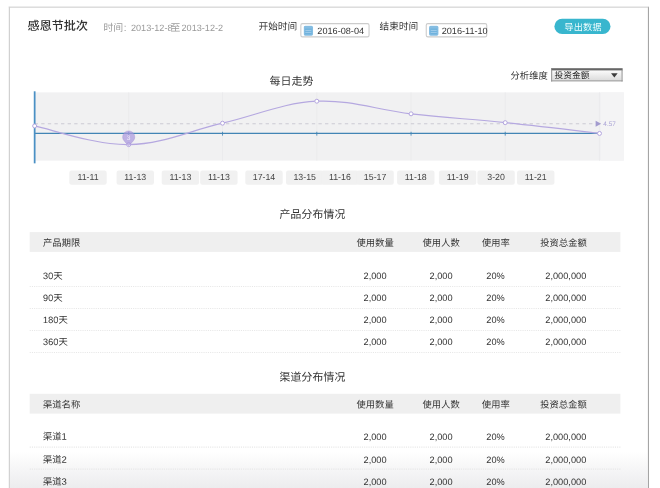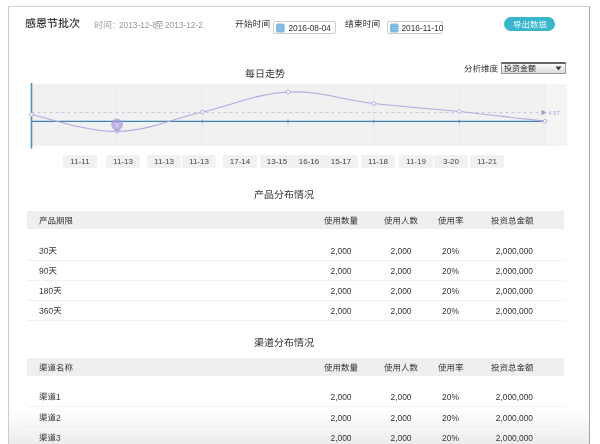--- a/index.html
+++ b/index.html
@@ -95,21 +95,21 @@
     <circle cx="545" cy="121.3" r="1.8" fill="#fff" stroke="#b2a4de" stroke-width="0.9"></circle>
 <path d="M117 132.5 C113 128.5 111.5 127 111.5 124.5 A5.5 5.5 0 1 1 122.5 124.5 C122.5 127 121 128.5 117 132.5 Z" fill="#ab98de" fill-opacity="0.72" stroke="#9885cc" stroke-width="0.5" stroke-opacity="0.6"></path>
 <text x="117" y="127" font-size="6" fill="#efeafc" text-anchor="middle" font-family="Liberation Sans">3</text>
 </svg>
 <div class="chip" style="left:63px">11-11</div>
 <div class="chip" style="left:106px">11-13</div>
 <div class="chip" style="left:147px">11-13</div>
 <div class="chip" style="left:182px">11-13</div>
 <div class="chip" style="left:223px">17-14</div>
 <div class="chip" style="left:260px">13-15</div>
-<div class="chip" style="left:292px">16-16</div>
+<div class="chip" style="left:292px">11-16</div>
 <div class="chip" style="left:324px">15-17</div>
 <div class="chip" style="left:361px">11-18</div>
 <div class="chip" style="left:399px">11-19</div>
 <div class="chip" style="left:434px">3-20</div>
 <div class="chip" style="left:470px">11-21</div>
 <svg style="position:absolute;left:254.0px;top:188.3px;" width="61.0" height="13.0" viewBox="0 -10.2 61.0 13.0">
     <path fill="#333" d="M2.6 -6.1C3 -5.7 3.3 -5.1 3.5 -4.7L4.2 -5C4 -5.4 3.6 -6 3.3 -6.4ZM6.9 -6.3C6.7 -5.8 6.4 -5.1 6.1 -4.6H1.2V-3.3C1.2 -2.2 1.2 -0.7 0.4 0.4C0.5 0.5 0.8 0.7 1 0.9C1.9 -0.3 2 -2.1 2 -3.2V-3.9H9.3V-4.6H6.8C7.1 -5.1 7.4 -5.6 7.7 -6.1ZM4.2 -8.2C4.5 -7.9 4.7 -7.5 4.9 -7.2H1.1V-6.5H9V-7.2H5.7L5.8 -7.2C5.6 -7.5 5.3 -8.1 5 -8.4Z M13 -7.3H17V-5.4H13ZM12.3 -8V-4.6H17.8V-8ZM10.8 -3.6V0.8H11.6V0.3H13.6V0.7H14.4V-3.6ZM11.6 -0.5V-2.9H13.6V-0.5ZM15.5 -3.6V0.8H16.2V0.3H18.5V0.7H19.2V-3.6ZM16.2 -0.5V-2.9H18.5V-0.5Z M26.7 -8.2 26 -7.9C26.8 -6.5 27.9 -4.8 29 -3.9C29.1 -4.1 29.4 -4.4 29.6 -4.6C28.6 -5.3 27.4 -6.9 26.7 -8.2ZM23.2 -8.2C22.7 -6.7 21.6 -5.3 20.4 -4.4C20.6 -4.3 20.9 -4 21.1 -3.8C21.4 -4.1 21.6 -4.3 21.9 -4.6V-3.9H23.8C23.6 -2.2 23 -0.6 20.6 0.2C20.8 0.4 21 0.6 21.1 0.8C23.7 -0.1 24.3 -1.9 24.6 -3.9H27.3C27.2 -1.4 27.1 -0.4 26.8 -0.1C26.7 -0 26.6 -0 26.4 -0C26.1 -0 25.5 -0 24.9 -0.1C25 0.1 25.1 0.5 25.1 0.7C25.8 0.7 26.4 0.7 26.7 0.7C27 0.7 27.3 0.6 27.5 0.3C27.8 -0.1 28 -1.2 28.1 -4.3C28.1 -4.4 28.1 -4.6 28.1 -4.6H21.9C22.8 -5.5 23.5 -6.7 24 -8Z M34 -8.4C33.9 -7.9 33.7 -7.4 33.5 -6.9H30.6V-6.1H33.1C32.5 -4.8 31.5 -3.6 30.3 -2.8C30.4 -2.6 30.6 -2.3 30.8 -2.1C31.3 -2.5 31.8 -2.9 32.2 -3.4V-0.1H33V-3.6H35.1V0.8H35.9V-3.6H38.1V-1.1C38.1 -1 38.1 -0.9 37.9 -0.9C37.7 -0.9 37.1 -0.9 36.5 -0.9C36.6 -0.7 36.7 -0.4 36.8 -0.2C37.6 -0.2 38.1 -0.2 38.5 -0.4C38.8 -0.5 38.9 -0.7 38.9 -1.1V-4.3H38.1H35.9V-5.7H35.1V-4.3H32.9C33.3 -4.9 33.7 -5.5 34 -6.1H39.4V-6.9H34.3C34.5 -7.3 34.6 -7.8 34.8 -8.2Z M41.5 -8.4V0.8H42.2V-8.4ZM40.7 -6.5C40.7 -5.7 40.5 -4.6 40.3 -3.9L40.9 -3.7C41.1 -4.5 41.2 -5.6 41.3 -6.4ZM42.3 -6.7C42.5 -6.3 42.7 -5.6 42.8 -5.3L43.4 -5.5C43.2 -5.9 43 -6.5 42.8 -6.9ZM44.5 -2.1H48.1V-1.3H44.5ZM44.5 -2.7V-3.4H48.1V-2.7ZM45.9 -8.4V-7.6H43.3V-7H45.9V-6.4H43.6V-5.9H45.9V-5.2H43V-4.6H49.6V-5.2H46.6V-5.9H49V-6.4H46.6V-7H49.3V-7.6H46.6V-8.4ZM43.8 -4V0.8H44.5V-0.8H48.1V-0.1C48.1 0.1 48 0.1 47.9 0.1C47.8 0.1 47.3 0.1 46.8 0.1C46.9 0.3 47 0.6 47 0.8C47.7 0.8 48.1 0.8 48.4 0.6C48.7 0.5 48.8 0.3 48.8 -0V-4Z M50.7 -7.3C51.3 -6.8 52.1 -6.1 52.4 -5.6L53 -6.2C52.6 -6.7 51.9 -7.4 51.2 -7.8ZM50.4 -0.9 51 -0.4C51.6 -1.3 52.4 -2.6 52.9 -3.6L52.4 -4.2C51.8 -3 51 -1.7 50.4 -0.9ZM54.4 -7.2H58.2V-4.5H54.4ZM53.7 -7.9V-3.8H54.8C54.7 -1.8 54.4 -0.5 52.4 0.2C52.6 0.4 52.8 0.6 52.9 0.8C55 -0 55.4 -1.5 55.6 -3.8H56.8V-0.4C56.8 0.4 57 0.7 57.7 0.7C57.9 0.7 58.6 0.7 58.7 0.7C59.4 0.7 59.6 0.2 59.7 -1.3C59.5 -1.3 59.2 -1.4 59 -1.6C59 -0.2 58.9 -0 58.7 -0C58.5 -0 57.9 -0 57.8 -0C57.5 -0 57.5 -0.1 57.5 -0.4V-3.8H59V-7.9Z"></path>
   </svg>
 <div class="abs" style="left:27px;top:211px;width:537px;height:18px;background:#efefef"></div>
 <svg style="position:absolute;left:39px;top:214.8px;" width="35.0" height="11.1" viewBox="0 -8.7 35.0 11.1">

